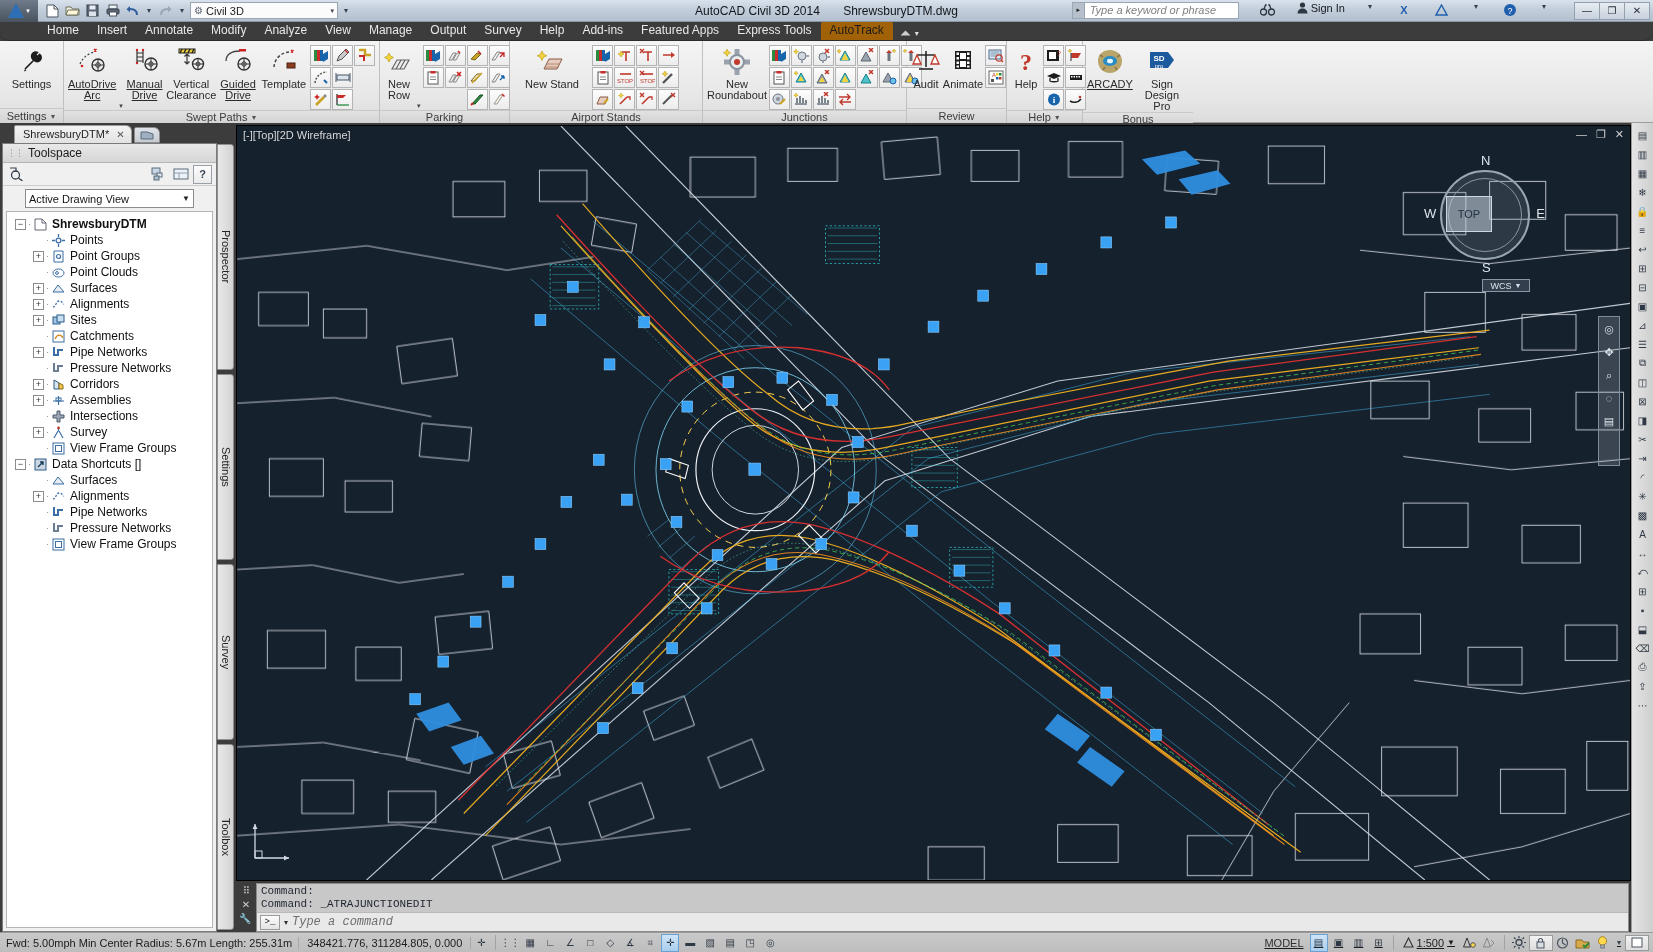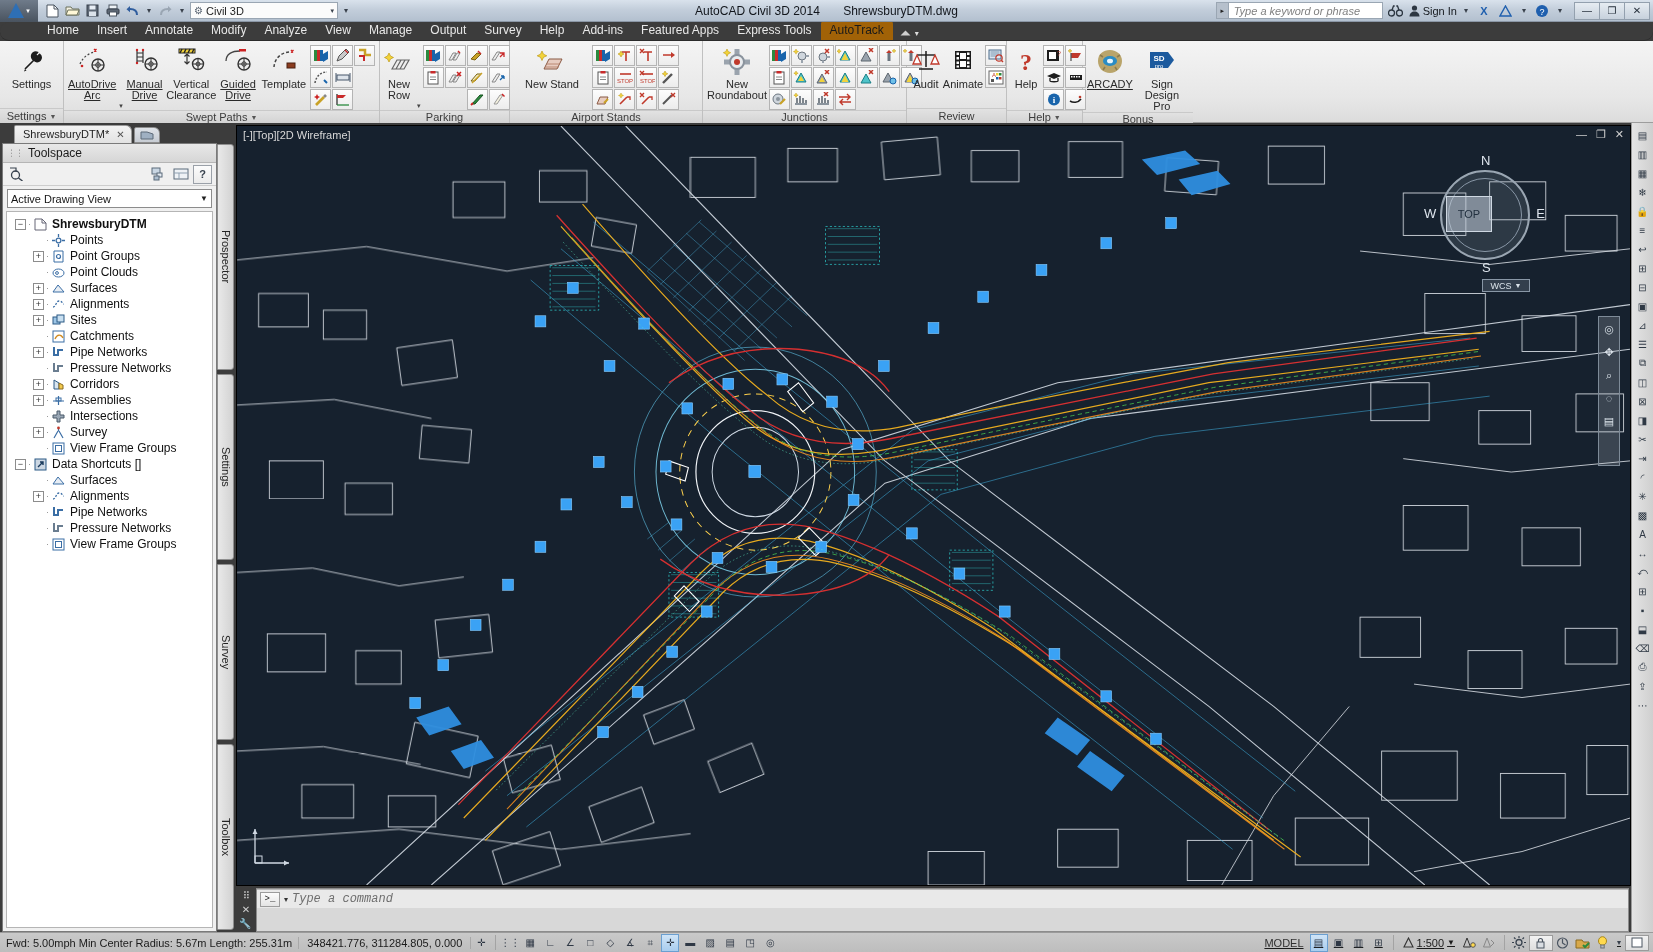--- a/index.html
+++ b/index.html
@@ -43,21 +43,21 @@
   }
   .wsbox .gear { font-size:10px; color:#55606e; }
   .wsbox .ws-label { flex:1; }
   .wsbox .arr { font-size:7px; color:#39414c; }
   .qat-dd { font-size:8px; color:#39414c; padding:0 3px;}
   .title-center {
     position: absolute; left: 0; right: 0; text-align: center;
     font-size: 12px; color: #12161c; pointer-events:none;
   }
   .title-center span { margin: 6px 10px; }
-  .title-right { margin-left:auto; display:flex; align-items:center; gap:4px; padding-right:3px;}
+  .title-right { margin-left:auto; display:flex; align-items:flex-start; gap:20px; padding-right:3px;}
   .searchbox {
     width: 155px; height: 17px; background:#fff; border:1px solid #9aa6b3;
     display:flex; align-items:center; padding-left:5px;
     font-style: italic; font-size: 11px; color:#808080;
   }
   .search-pre { width:12px; height:17px; background:#b6c0cc; border:1px solid #9aa6b3; border-right:none;
     display:flex;align-items:center;justify-content:center;font-size:7px;color:#222;}
   .tb-ic { width:18px;height:17px;display:flex;align-items:center;justify-content:center;font-size:11px;color:#2d3742;}
   .signin { display:flex;align-items:center;gap:3px;font-size:11px;color:#14181d;}
   .wbtns { display:flex; margin-left:6px; }
@@ -140,21 +140,21 @@
   }
   .grip { letter-spacing:-1px; color:#8a8a8a; font-size:9px; }
   .ts-toolbar {
     height:23px; background:#f0f0f0; border-bottom:1px solid #cdcdcd;
     display:flex; align-items:center; padding: 0 4px; gap:3px;
   }
   .ts-toolbar .spacer { flex:1; }
   .tsbtn { width:19px;height:19px; display:flex;align-items:center;justify-content:center; font-size:11px; color:#38424e;}
   .tsbtn.boxed { border:1px solid #9aa0a8; background:linear-gradient(180deg,#fcfcfc,#ebebeb); font-weight:bold;}
   .ts-combo {
-    height:19px; margin:3px 4px; background:#fff; border:1px solid #8c8c8c;
+    height:19px; margin:3px 22px; background:#fff; border:1px solid #8c8c8c;
     display:flex; align-items:center; padding: 0 3px; font-size:11px; color:#141414;
   }
   .ts-combo .cb-lbl { flex:1; }
   .ts-combo .cb-arr { font-size:8px; color:#222; }
   .tree {
     flex:1; background:#fff; border:1px solid #b5b5b5; margin:0 3px 3px 3px;
     overflow:hidden; padding-top:4px; font-size:12px; color:#101010;
   }
   .trow { display:flex; align-items:center; height:16px; white-space:nowrap; }
   .texp { width:11px; height:11px; margin-right:2px; display:flex; align-items:center; justify-content:center;
@@ -1580,20 +1580,24 @@
         </div>
       </div>
 
       <div class="cmdarea">
         <div class="cmd-side">
           <div style="letter-spacing:-1px;">⠿</div>
           <div>✕</div>
           <div>🔧</div>
         </div>
         <div class="cmdbox">
+          <div class="cmd-hist">
+            <div>Command:</div>
+            <div>Command: _ATRAJUNCTIONEDIT</div>
+          </div>
           <div class="cmd-input-row">
             <span class="cmd-prompt">&gt;_</span>
             <span class="cmd-caret">▾</span>
             <span class="cmd-placeholder">Type a command</span>
           </div>
         </div>
       </div>
     </div>
 
     <div class="rtoolstrip">

